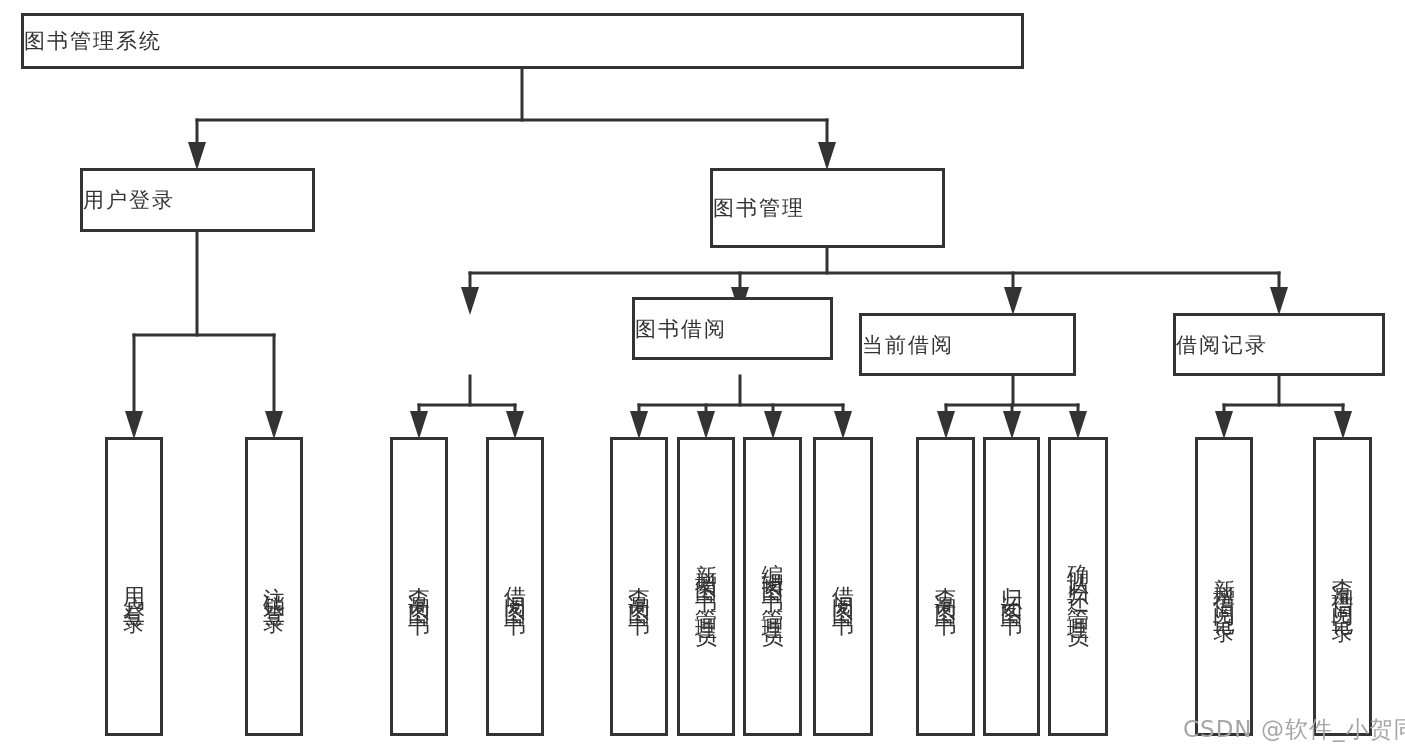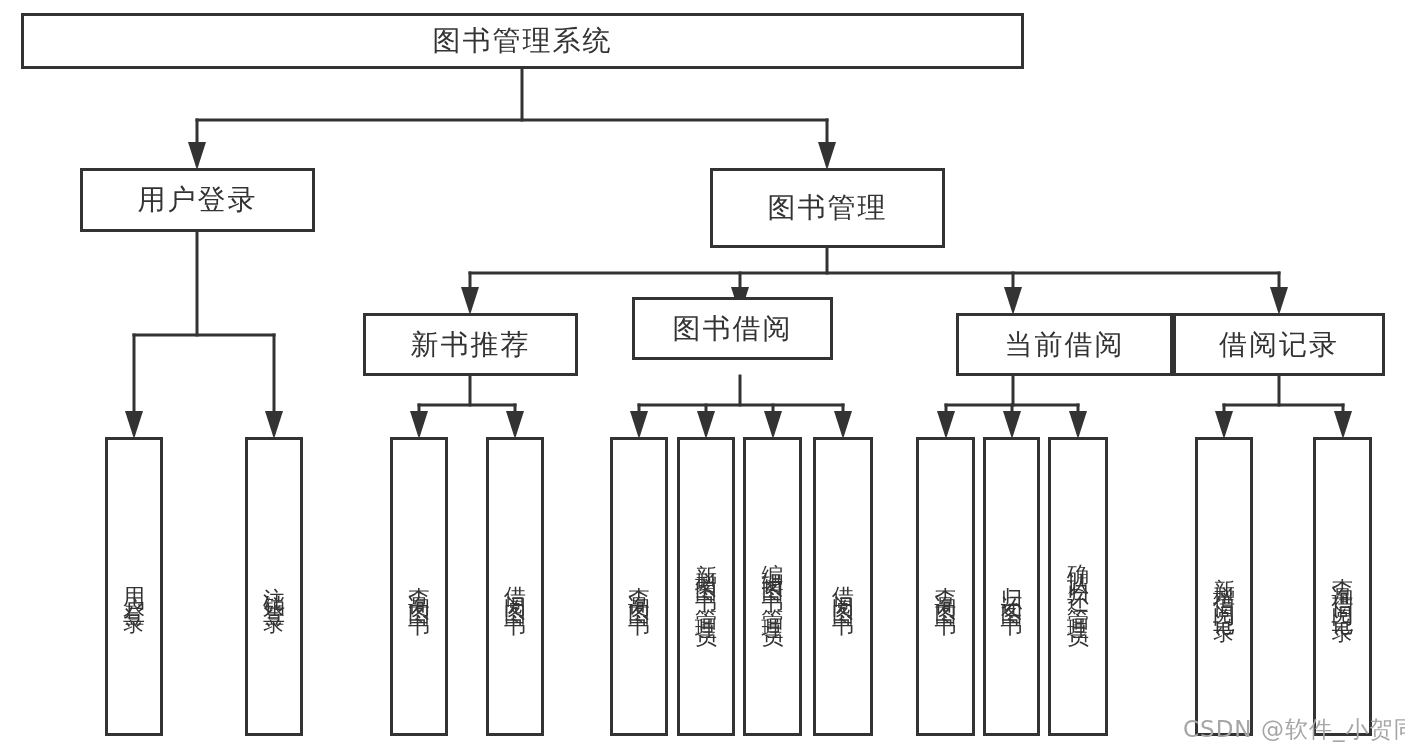--- a/index.html
+++ b/index.html
@@ -8,22 +8,22 @@
     width:1405px;height:747px;
     background:#ffffff;
     font-family:"DejaVu Sans","Liberation Sans",sans-serif;
     overflow:hidden;
   }
   svg.connectors{position:absolute;left:0;top:0;z-index:1;}
   .hbox{
     position:absolute;box-sizing:border-box;
     border:3px solid var(--line,#333);
     background:#ffffff;
-    display:flex;align-items:center;justify-content:center;
-    font-size:28px;color:var(--text,#333);
+    display:flex;align-items:center;justify-content:flex-start;
+    font-size:21px;color:var(--text,#333);
     letter-spacing:2px;
     z-index:2;
   }
   .vbox{
     position:absolute;box-sizing:border-box;
     border:3px solid var(--line,#333);
     background:#ffffff;
     display:flex;align-items:center;justify-content:center;
     font-size:22px;color:var(--text,#333);
     z-index:2;
@@ -104,27 +104,24 @@
     <span>图书管理系统</span>
   </div>
 
   <div class="hbox" style="left:80px;top:168px;width:235px;height:64px">
     <span>用户登录</span>
   </div>
   <div class="hbox" style="left:710px;top:168px;width:235px;height:80px">
     <span>图书管理</span>
   </div>
 
-  <div class="hbox" style="left:363px;top:313px;width:215px;height:63px">
-    <span>新书推荐</span>
-  </div>
   <div class="hbox" style="left:632px;top:297px;width:201px;height:63px">
     <span>图书借阅</span>
   </div>
-  <div class="hbox" style="left:956px;top:313px;width:217px;height:63px">
+  <div class="hbox" style="left:859px;top:313px;width:217px;height:63px">
     <span>当前借阅</span>
   </div>
   <div class="hbox" style="left:1173px;top:313px;width:212px;height:63px">
     <span>借阅记录</span>
   </div>
 
   <div class="vbox" style="left:105px;top:437px;width:58px;height:299px">
     <span class="vtext">用户登录</span>
   </div>
   <div class="vbox" style="left:245px;top:437px;width:58px;height:299px">

